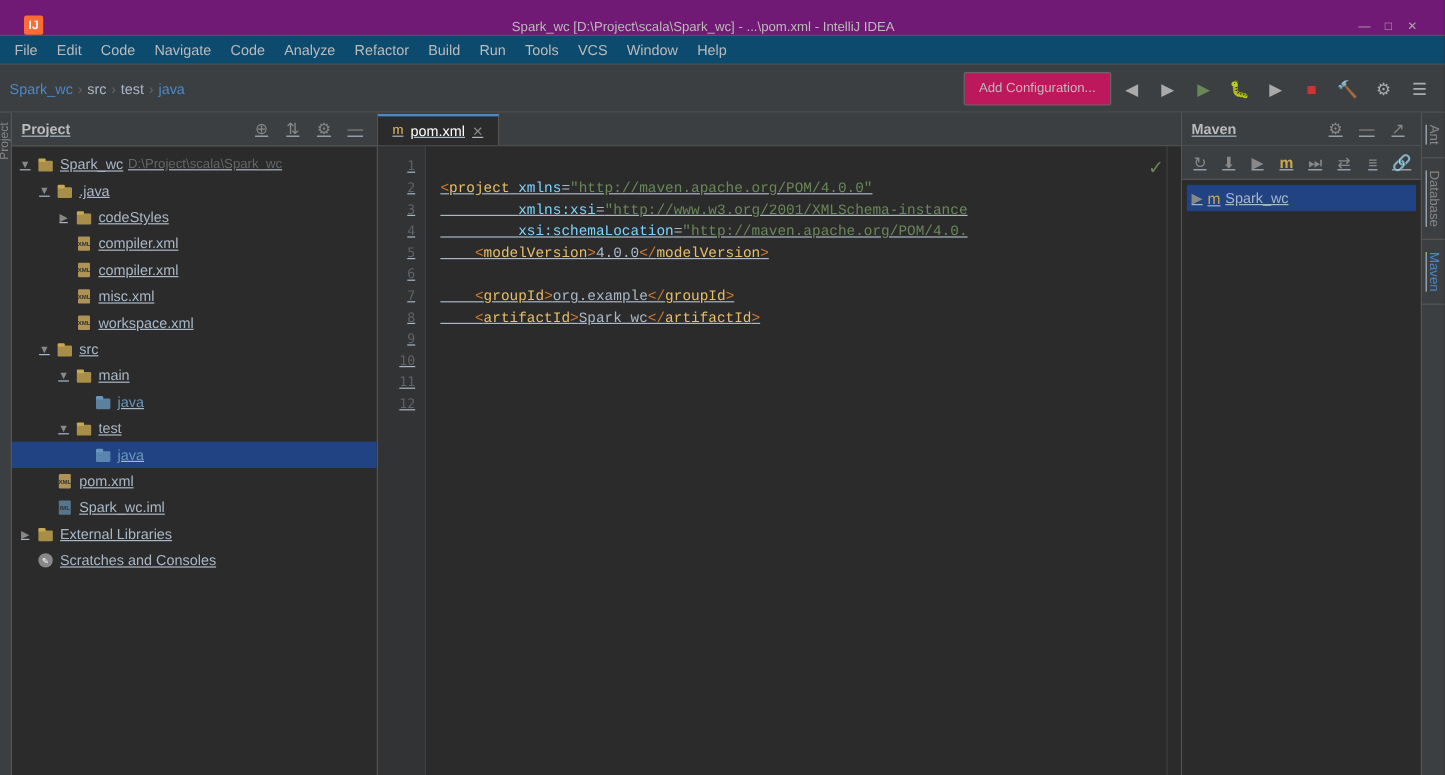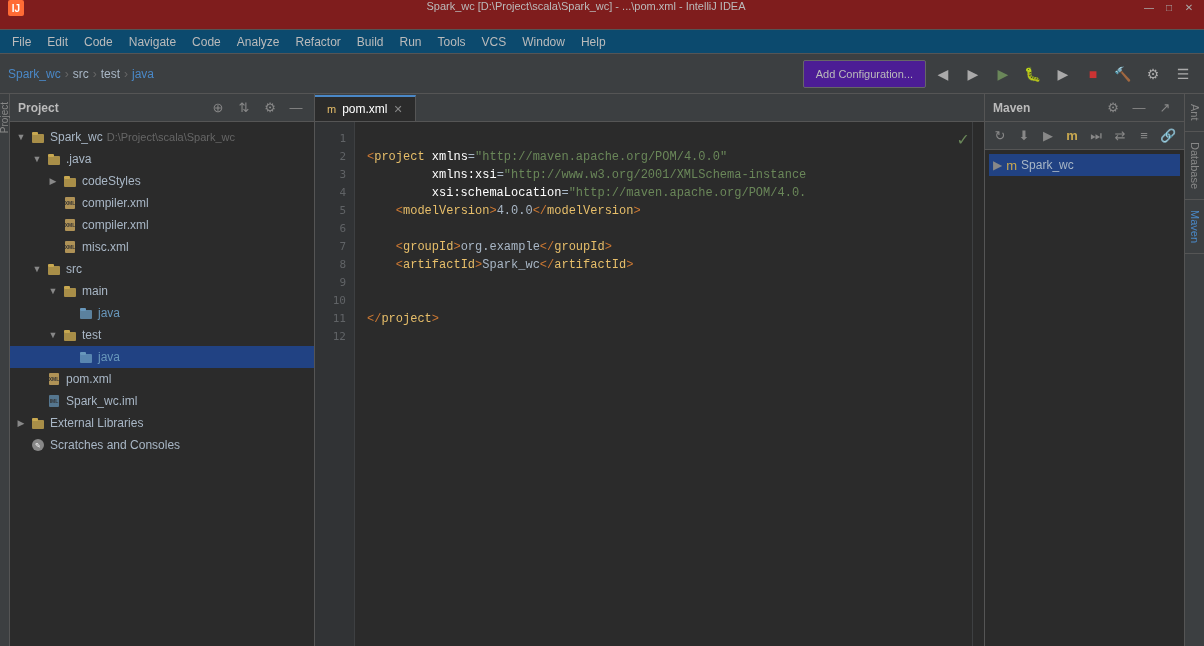--- a/index.html
+++ b/index.html
@@ -9,24 +9,24 @@
       background: #2b2b2b;
       font-family: 'Segoe UI', Arial, sans-serif;
       font-size: 12px;
       color: #a9b7c6;
       overflow: hidden;
     }
 
     
     #title-bar {
       height: 30px;
-      background: #7f1d1d;
-      display: flex;
-      align-items: flex-start;
-      padding: 0 8px;
+      background: #701a75;
+      display: flex;
+      align-items: flex-end;
+      padding: 0 20px;
       border-bottom: 1px solid #555;
     }
     #title-bar .app-icon {
       width: 16px; height: 16px;
       background: #ff6b35;
       border-radius: 2px;
       margin-right: 6px;
       font-size: 10px;
       display: flex; align-items: center; justify-content: center;
       color: white; font-weight: bold;
@@ -75,21 +75,21 @@
       gap: 4px;
     }
     #toolbar .project-breadcrumb {
       display: flex; align-items: center; gap: 4px;
       color: #a9b7c6; font-size: 12px;
     }
     #toolbar .breadcrumb-sep { color: #666; }
     .toolbar-btn {
       height: 28px;
       padding: 2px 12px;
-      background: #4c1d95;
+      background: #be185d;
       border: 1px solid #666;
       color: #bbb;
       font-size: 11px;
       cursor: pointer;
       display: flex; align-items: center; gap: 4px;
       border-radius: 2px;
     }
     .toolbar-spacer { flex: 1; }
     .toolbar-icon-btn {
       width: 26px; height: 26px;
@@ -98,20 +98,21 @@
       color: #aaa;
       font-size: 14px;
       cursor: pointer;
       display: flex; align-items: center; justify-content: center;
     }
 
     
     #main-layout {
       display: flex;
       height: calc(646px - 94px);
+      text-decoration: underline;
     }
 
     
     #left-label {
       width: 10px;
       background: #3c3f41;
       display: flex;
       flex-direction: column;
       align-items: center;
       border-right: 1px solid #555;
@@ -248,21 +249,21 @@
       padding: 8px 12px;
       font-family: 'Consolas', 'Courier New', monospace;
       font-size: 12px;
       line-height: 18px;
       overflow: auto;
       background: #2b2b2b;
     }
     .code-line { height: 18px; white-space: pre; }
     .xml-decl { color: #808080; }
     .xml-tag { color: #e8bf6a; }
-    .xml-attr { color: #ffffff; }
+    .xml-attr { color: #7dd3fc; }
     .xml-val { color: #6a8759; }
     .xml-content { color: #a9b7c6; }
     .xml-bracket { color: #cc7832; }
 
     #gutter-right {
       width: 12px;
       background: #2b2b2b;
       border-left: 1px solid #3e4042;
     }
 
@@ -475,20 +476,31 @@
           <span class="tree-arrow"></span>
           <span class="tree-icon">
             <svg width="14" height="14" viewBox="0 0 14 14">
               <rect x="2" y="1" width="10" height="12" rx="1" fill="#e8bf6a" opacity="0.7"></rect>
               <text x="7" y="9" text-anchor="middle" font-size="5" fill="#333" font-weight="bold">XML</text>
             </svg>
           </span>
           <span class="tree-label">misc.xml</span>
         </div>
         <div class="tree-item">
+          <span class="indent" style="width: 32px;"></span>
+          <span class="tree-arrow"></span>
+          <span class="tree-icon">
+            <svg width="14" height="14" viewBox="0 0 14 14">
+              <rect x="2" y="1" width="10" height="12" rx="1" fill="#e8bf6a" opacity="0.7"></rect>
+              <text x="7" y="9" text-anchor="middle" font-size="5" fill="#333" font-weight="bold">XML</text>
+            </svg>
+          </span>
+          <span class="tree-label">workspace.xml</span>
+        </div>
+        <div class="tree-item">
           <span class="indent" style="width: 16px;"></span>
           <span class="tree-arrow">▼</span>
           <span class="tree-icon">
             <svg width="14" height="14" viewBox="0 0 14 14">
               <rect x="1" y="4" width="12" height="9" rx="1" fill="#c8a850" opacity="0.8"></rect>
               <rect x="1" y="2" width="6" height="3" rx="1" fill="#c8a850"></rect>
             </svg>
           </span>
           <span class="tree-label">src</span>
         </div>
@@ -612,21 +624,20 @@
       <div class="code-line"><span class="xml-decl"></span></div>
           <div class="code-line"><span class="xml-bracket">&lt;</span><span class="xml-tag">project</span> <span class="xml-attr">xmlns</span><span class="xml-content">=</span><span class="xml-val">"http://maven.apache.org/POM/4.0.0"</span></div>
           <div class="code-line">         <span class="xml-attr">xmlns:xsi</span><span class="xml-content">=</span><span class="xml-val">"http://www.w3.org/2001/XMLSchema-instance</span></div>
           <div class="code-line">         <span class="xml-attr">xsi:schemaLocation</span><span class="xml-content">=</span><span class="xml-val">"http://maven.apache.org/POM/4.0.</span></div>
           <div class="code-line">    <span class="xml-bracket">&lt;</span><span class="xml-tag">modelVersion</span><span class="xml-bracket">&gt;</span><span class="xml-content">4.0.0</span><span class="xml-bracket">&lt;/</span><span class="xml-tag">modelVersion</span><span class="xml-bracket">&gt;</span></div>
           <div class="code-line"></div>
           <div class="code-line">    <span class="xml-bracket">&lt;</span><span class="xml-tag">groupId</span><span class="xml-bracket">&gt;</span><span class="xml-content">org.example</span><span class="xml-bracket">&lt;/</span><span class="xml-tag">groupId</span><span class="xml-bracket">&gt;</span></div>
           <div class="code-line">    <span class="xml-bracket">&lt;</span><span class="xml-tag">artifactId</span><span class="xml-bracket">&gt;</span><span class="xml-content">Spark_wc</span><span class="xml-bracket">&lt;/</span><span class="xml-tag">artifactId</span><span class="xml-bracket">&gt;</span></div>
           <div class="code-line"></div>
           <div class="code-line"></div>
-          <div class="code-line"><span class="xml-bracket">&lt;/</span><span class="xml-tag">project</span><span class="xml-bracket">&gt;</span></div>
         </div>
       <div class="editor-check">✓</div>
       <div id="gutter-right"></div>
     </div>
   </div>
 
   <div id="maven-panel">
     <div id="maven-header">
       <span class="maven-title">Maven</span>
       <button class="maven-btn">⚙</button>

